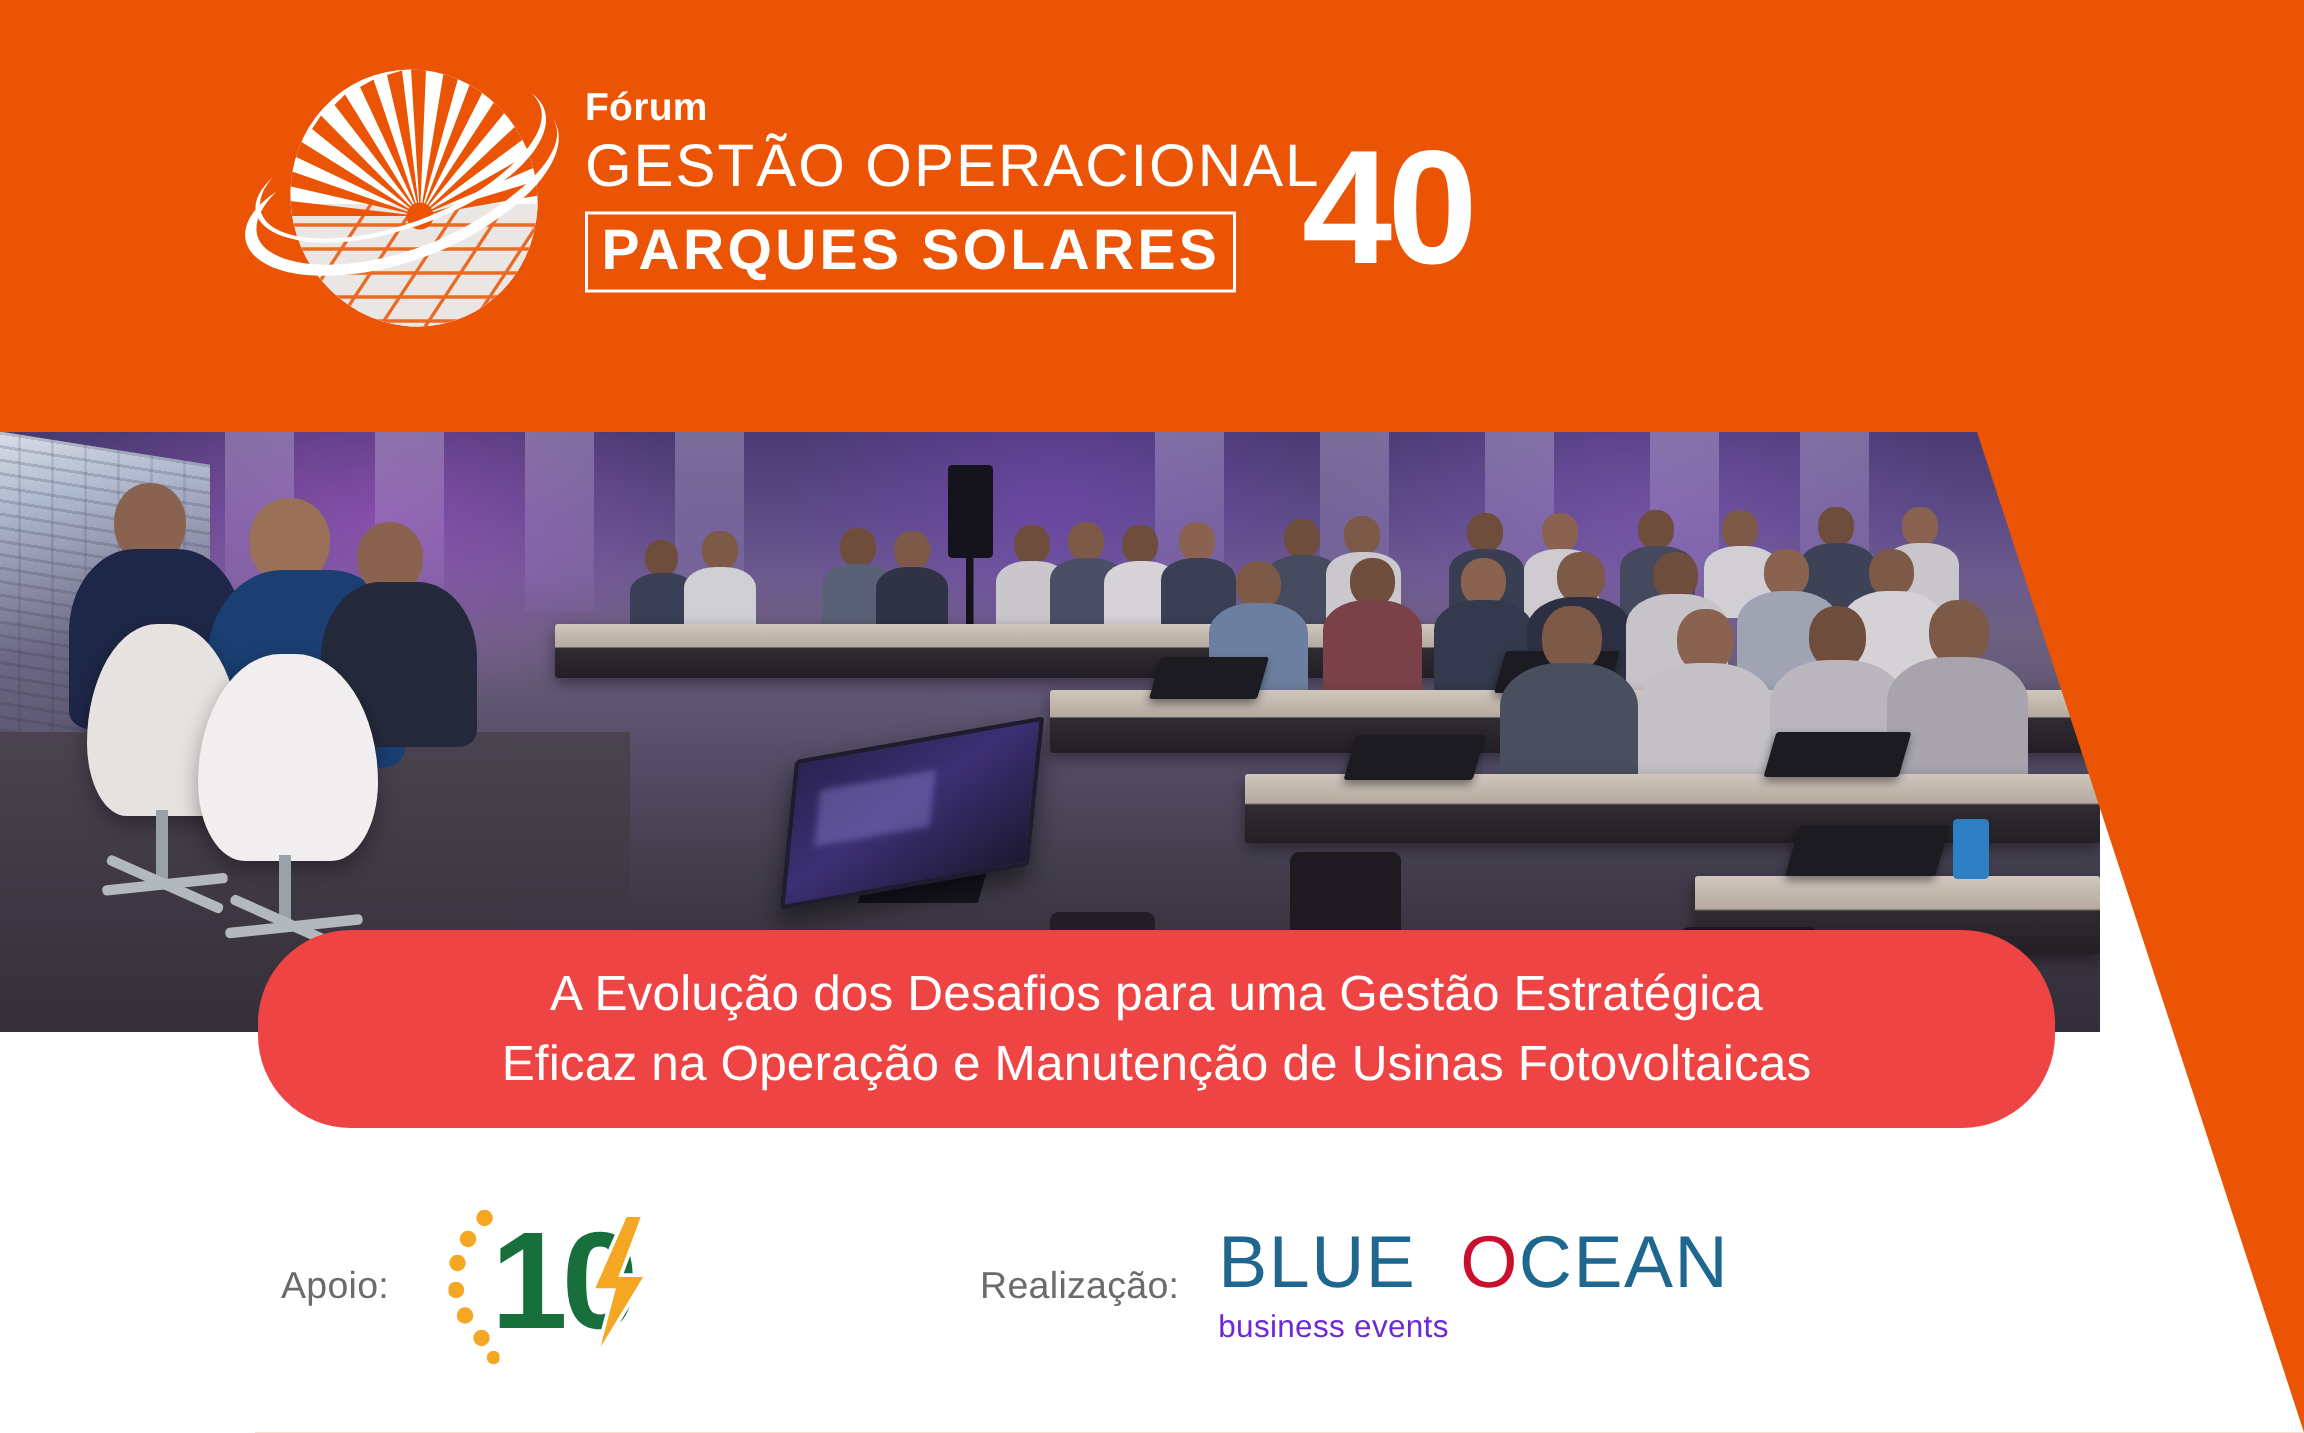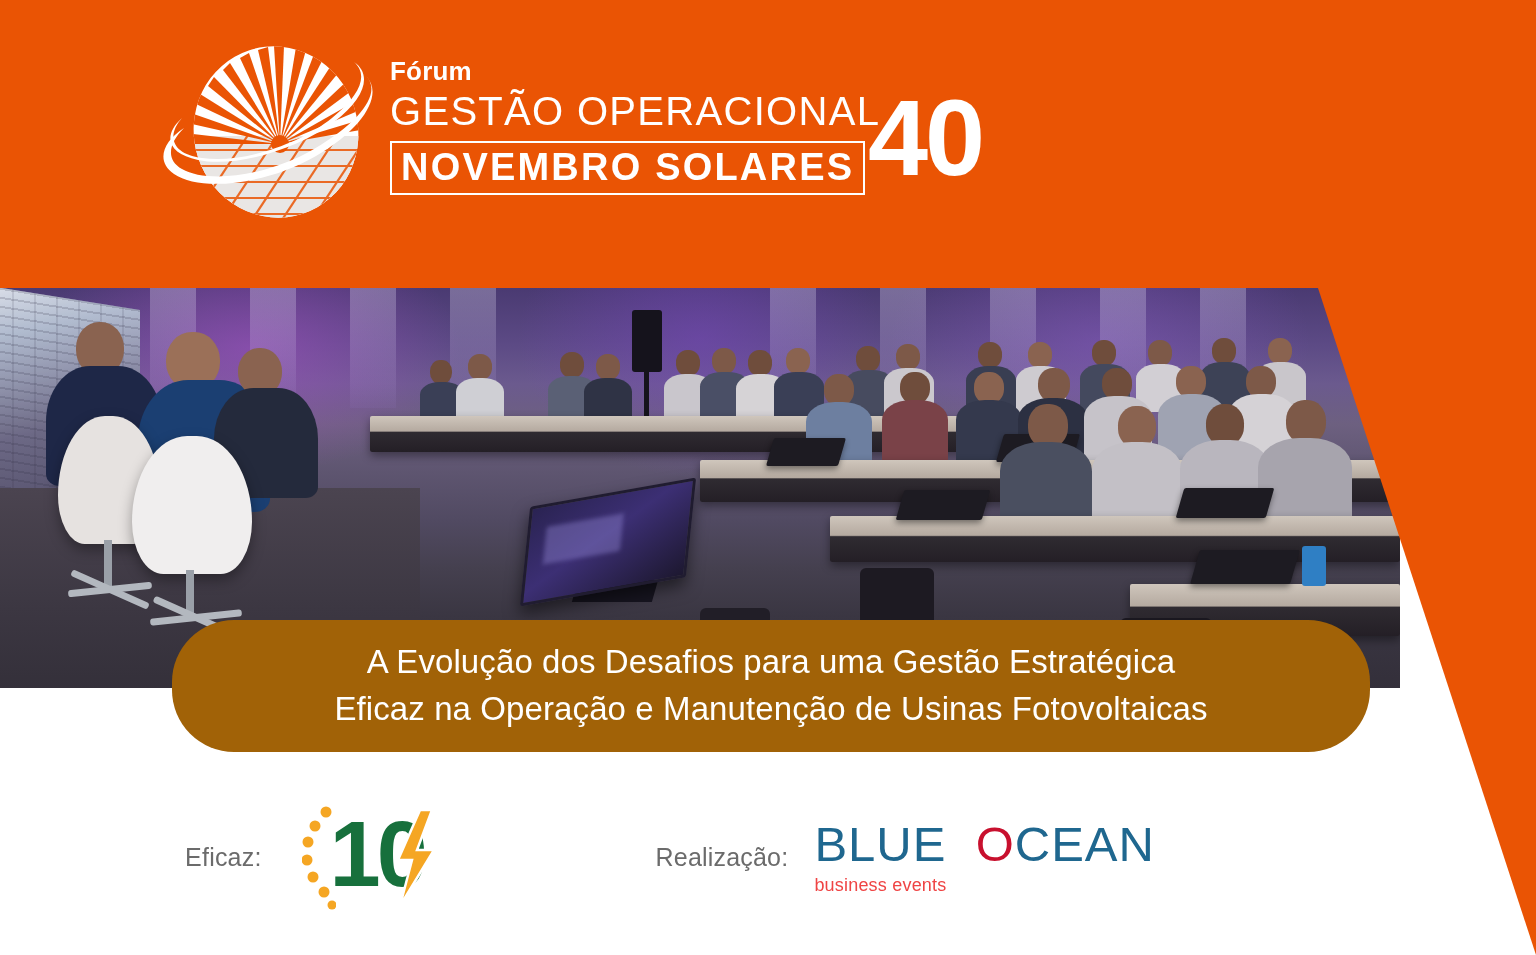--- a/index.html
+++ b/index.html
@@ -247,21 +247,21 @@
     width: 1536px; height: 667px;
     background: #ea5404;
     clip-path: polygon(1318px 0, 1536px 0, 1536px 667px, 1536px 667px);
   }
 
   
   .title-pill {
     position: absolute;
     left: 172px; top: 620px;
     width: 1198px; height: 132px;
-    background: #a16207;
+    background: #ef4444;
     border-radius: 62px;
     display: flex;
     align-items: center;
     justify-content: center;
     text-align: center;
   }
   .title-text {
     color: #ffffff;
     font-size: 33px;
     line-height: 1.42;
@@ -339,22 +339,22 @@
   .bo-word {
     font-size: 49px;
     letter-spacing: 1px;
     line-height: 1;
     color: #1f678f;
     font-weight: 400;
     white-space: nowrap;
   }
   .bo-word .bo-o-red { color: #c8102e; }
   .bo-sub {
-    font-size: 18px;
-    color: #ef4444;
+    font-size: 21px;
+    color: #6d28d9;
     margin-top: 6px;
     letter-spacing: .2px;
   }
 </style>
 </head>
 <body>
 
 <div class="banner">
 
   <div class="header-band">
@@ -414,21 +414,21 @@
 
           <path d="M196,30 C214,42 208,66 176,90 C140,117 78,136 40,128 C10,122 4,104 24,86 C8,104 14,122 44,126 C84,132 142,112 174,86 C204,62 210,42 196,30 Z" fill="#ffffff"></path>
           <path d="M208,44 C226,62 206,96 158,124 C108,153 42,160 16,142 C-2,130 4,110 26,96 C10,112 8,128 24,137 C50,152 110,144 156,117 C204,89 224,60 208,44 Z" fill="#ffffff"></path>
         </svg>
       </div>
 
       <div class="logo-words">
         <div class="forum-label">Fórum</div>
         <div class="gestao-line">GESTÃO OPERACIONAL</div>
         <div class="parques-box">
-          <div class="parques-inner">NOVEMBRO SOLARES</div>
+          <div class="parques-inner">PARQUES SOLARES</div>
         </div>
       </div>
 
       <div class="date-block">
         <div class="date-day">40</div>
       </div>
 
     </div>
   </div>
 
@@ -552,21 +552,21 @@
   <div class="title-pill">
     <div class="title-text">
       <span>A Evolução dos Desafios para uma Gestão Estratégica</span><br>
       <span>Eficaz na Operação e Manutenção de Usinas Fotovoltaicas</span>
     </div>
   </div>
 
   <div class="sponsors">
 
     <div class="sponsor-group">
-      <div class="sponsor-label">Eficaz:</div>
+      <div class="sponsor-label">Apoio:</div>
       <div class="absolar-logo">
         <div class="absolar-mark">
 
           <svg class="abs-dots" viewBox="0 0 34 104" width="34" height="104">
             <g fill="#f5a623">
               <circle cx="24" cy="6" r="5.5"></circle>
               <circle cx="13" cy="20" r="5.5"></circle>
               <circle cx="6" cy="36" r="5.5"></circle>
               <circle cx="5" cy="54" r="5.5"></circle>
               <circle cx="11" cy="71" r="5.5"></circle>

